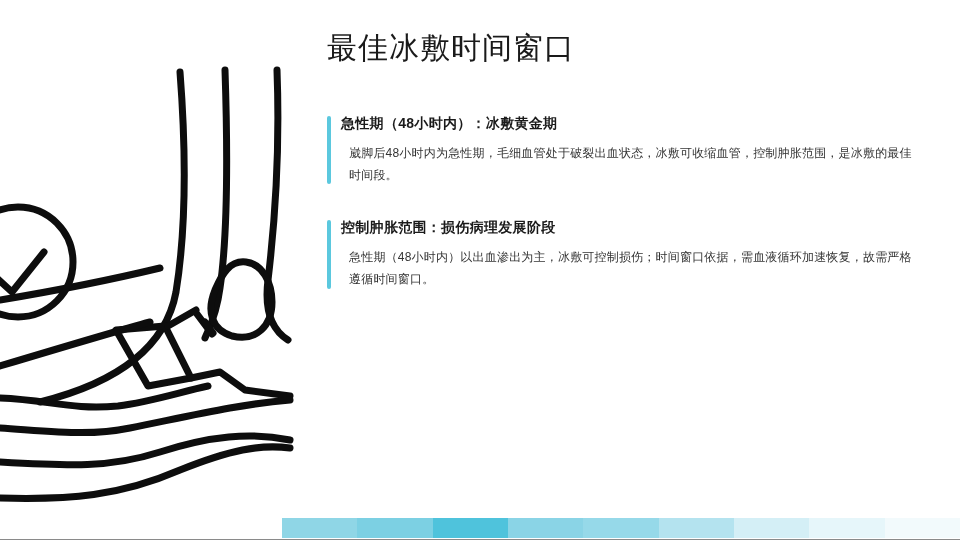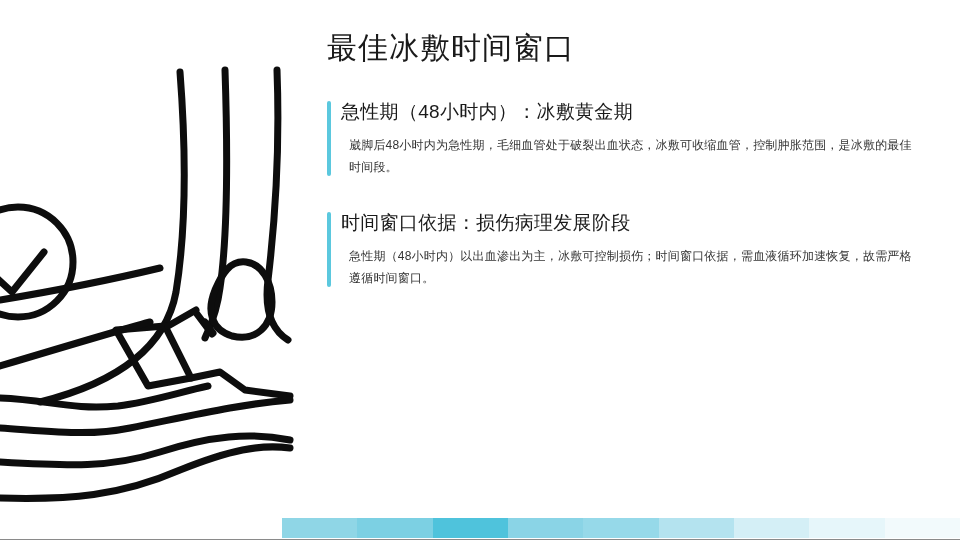--- a/index.html
+++ b/index.html
@@ -40,42 +40,42 @@
     left: 327px;
     top: 30px;
     width: 600px;
   }
   .page-title {
     font-size: 30px;
     font-weight: 400;
     color: #1a1a1a;
     letter-spacing: 1px;
     line-height: 1.2;
-    margin: 0 0 33px 0;
+    margin: 0 0 48px 0;
     white-space: nowrap;
   }
 
   .section {
     position: relative;
     padding-left: 14px;
     margin-bottom: 32px;
   }
   .section:last-child { margin-bottom: 0; }
   .accent-bar {
     position: absolute;
     left: 0;
     top: 2px;
     bottom: 2px;
     width: 4px;
     border-radius: 2px;
     background: #5BC8DE;
   }
   .section-heading {
-    font-size: 19px;
-    font-weight: 400;
+    font-size: 14px;
+    font-weight: 700;
     color: #1a1a1a;
     line-height: 1.35;
     margin: 0 0 9px 0;
     letter-spacing: 0.3px;
     white-space: nowrap;
   }
   .section-body {
     font-size: 12px;
     font-weight: 400;
     color: #333333;
@@ -146,21 +146,21 @@
       <h2 class="section-heading">急性期（48小时内）：冰敷黄金期</h2>
       <p class="section-body">崴脚后48小时内为急性期，毛细血管处于破裂出血状态，冰敷可收缩血管，控制肿胀范围，是冰敷的最佳时间段。</p>
     </div>
 
     <div class="section">
       <span class="accent-bar" style="background: rgb(91, 200, 222);"></span>
     </div>
 
     <div class="section">
       <span class="accent-bar" style="background: rgb(91, 200, 222);"></span>
-      <h2 class="section-heading">时间窗口依据：损伤病理发展阶段</h2>
+      <h2 class="section-heading">控制肿胀范围：损伤病理发展阶段</h2>
       <p class="section-body">急性期（48小时内）以出血渗出为主，冰敷可控制损伤；时间窗口依据，需血液循环加速恢复，故需严格遵循时间窗口。</p>
     </div>
 
   </div>
 
   <div class="bottom-strip">
     <span class="strip-seg" style="background: rgb(143, 214, 230);"></span>
     <span class="strip-seg" style="background: rgb(124, 208, 227);"></span>
     <span class="strip-seg" style="background: rgb(79, 195, 220);"></span>
     <span class="strip-seg" style="background: rgb(138, 212, 230);"></span>

